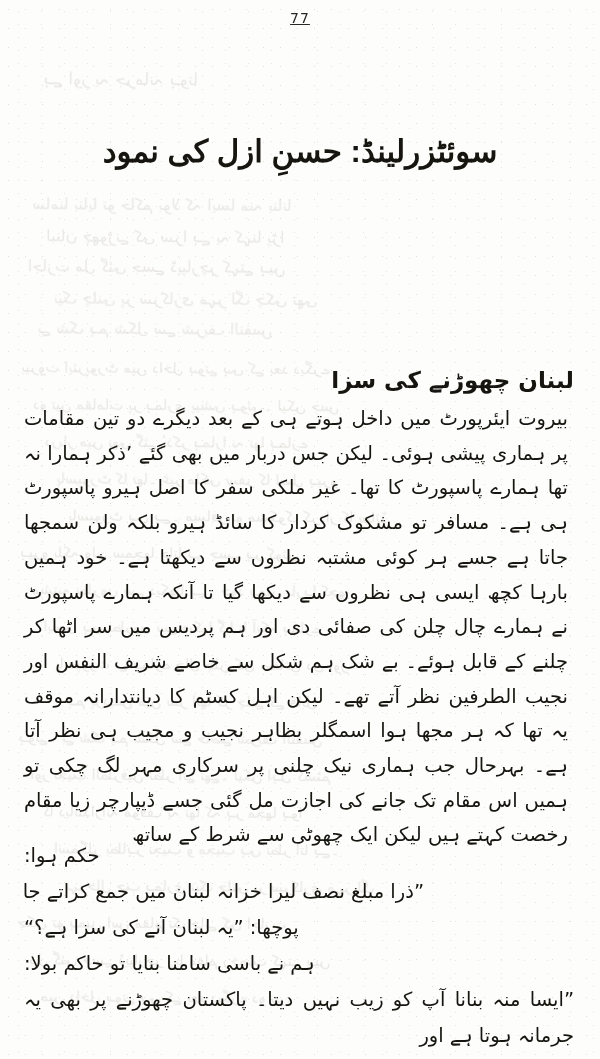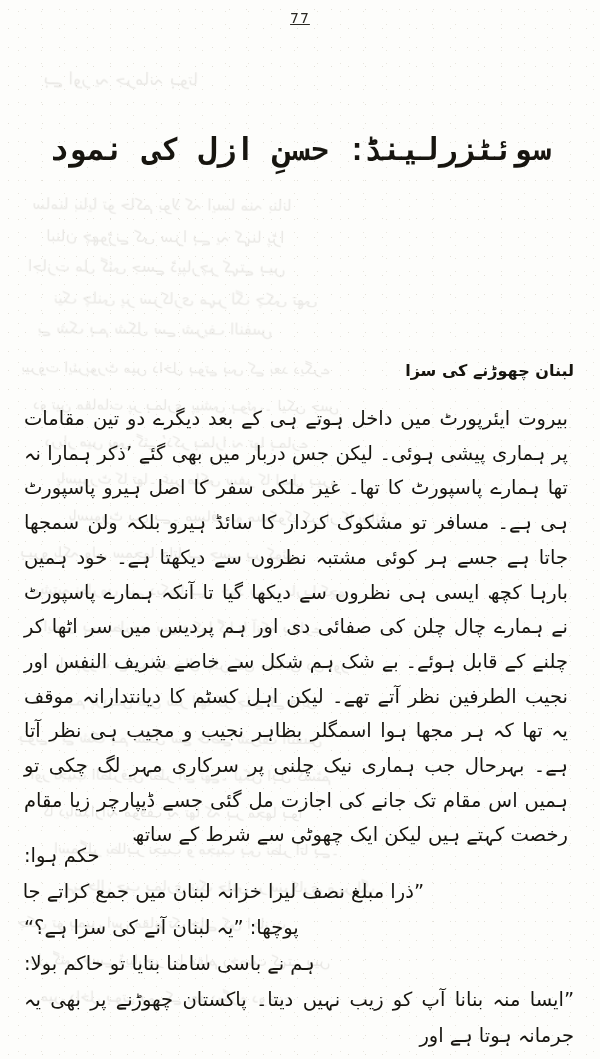--- a/index.html
+++ b/index.html
@@ -74,36 +74,36 @@
     text-decoration: underline;
   }
 
   .chapter-title {
     position: absolute;
     top: 110px;
     right: 24px;
     left: 24px;
     text-align: center;
     direction: rtl;
-    font-family: Liberation Mono, monospace;
+    font-family: Liberation Sans, sans-serif;
     font-size: 31px;
     font-weight: bold;
     color: #17150f;
     letter-spacing: 0px;
     line-height: 1.35;
   }
 
   .section-heading {
     position: absolute;
     top: 348px;
     right: 26px;
     direction: rtl;
     text-align: right;
     font-family: "DejaVu Sans", sans-serif;
-    font-size: 16px;
+    font-size: 23px;
     font-weight: bold;
     color: #17150f;
   }
 
   .body-block {
     position: absolute;
     top: 402px;
     right: 32px;
     left: 24px;
     direction: rtl;

